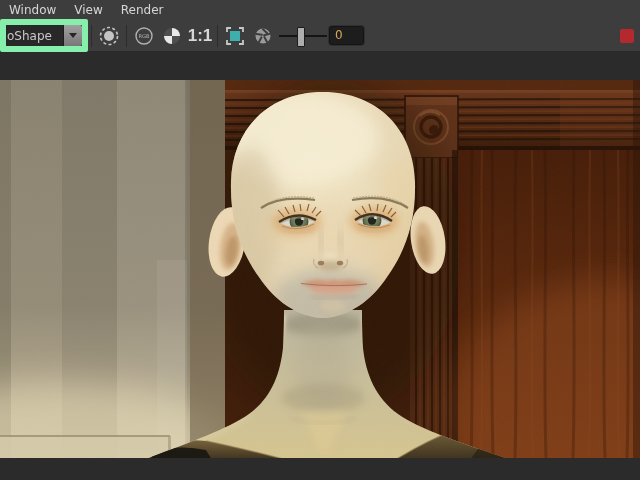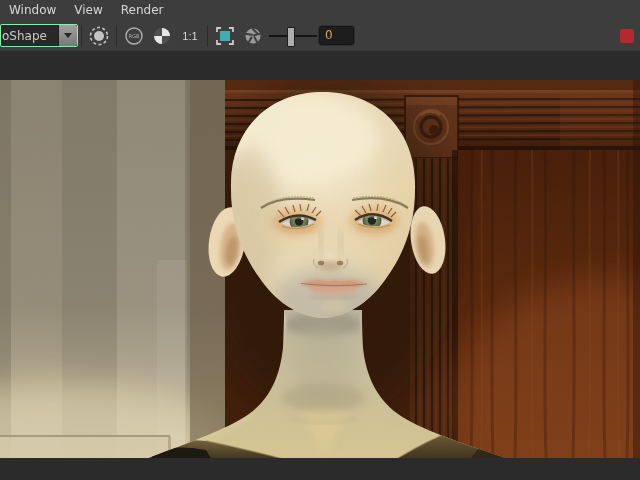--- a/index.html
+++ b/index.html
@@ -4,29 +4,29 @@
 <style>
   html,body{margin:0;padding:0;background:#1e1e1e;}
   .app{position:relative;width:640px;height:480px;background:#be185d;overflow:hidden;
        font-family:"DejaVu Sans","Liberation Sans",sans-serif;-webkit-font-smoothing:antialiased;}
   
   .menubar{height:20px;background:#3d3d3d;display:flex;align-items:center;color:#d6d6d6;font-size:12px;}
   .menu-item{padding:0 9px;cursor:default;line-height:20px;}
   
   .toolbar{height:31px;background:#3d3d3d;display:flex;align-items:center;}
   .tb-sep{width:1px;height:22px;background:#2c2c2c;margin:0 3px;flex:none;}
-  .dropdown{width:76px;height:21px;background:#282828;border:1px solid #86efac;border-radius:2px;
+  .dropdown{width:76px;height:21px;background:#282828;border:6px solid #86efac;border-radius:2px;
             display:flex;align-items:center;flex:none;overflow:hidden;}
   .dd-value{flex:1;color:#c9c9c9;font-size:12px;padding-left:1px;white-space:nowrap;overflow:hidden;}
   .dd-arrow{width:18px;height:21px;background:linear-gradient(#a0a0a0,#787878);border-left:1px solid #1d1d1d;
             border-radius:0 2px 2px 0;display:flex;align-items:center;justify-content:center;flex:none;}
   .dd-arrow span{width:0;height:0;border-left:4px solid transparent;border-right:4px solid transparent;border-top:5px solid #262626;}
   .tb-btn{background:none;border:none;padding:0;margin:0 2px;width:24px;height:26px;display:flex;
           align-items:center;justify-content:center;flex:none;cursor:default;}
-  .ratio{color:#d8d8d8;font-size:11px;font-weight:normal;letter-spacing:0;}
+  .ratio{color:#d8d8d8;font-size:17px;font-weight:bold;letter-spacing:0;}
   .slider{position:relative;width:48px;height:26px;flex:none;margin:0 2px;}
   .slider .track{position:absolute;left:0;right:0;top:12px;height:2px;background:#141414;}
   .slider .handle{position:absolute;left:18px;top:4px;width:6px;height:18px;background:#aeaeae;
                   border:1px solid #1c1c1c;border-radius:1px;}
   .num-field{width:28px;height:17px;background:#1d1d1d;border:1px solid #141414;border-radius:3px;
              color:#d9a55f;font-size:12px;line-height:17px;padding-left:5px;flex:none;box-shadow:0 0 0 1px #303030;}
   .spacer{flex:1;}
   .red-swatch{width:14px;height:14px;background:#b3292e;border:none;border-radius:2px;margin-right:6px;flex:none;}
   
   .gap-strip{height:29px;background:#2b2b2b;}

